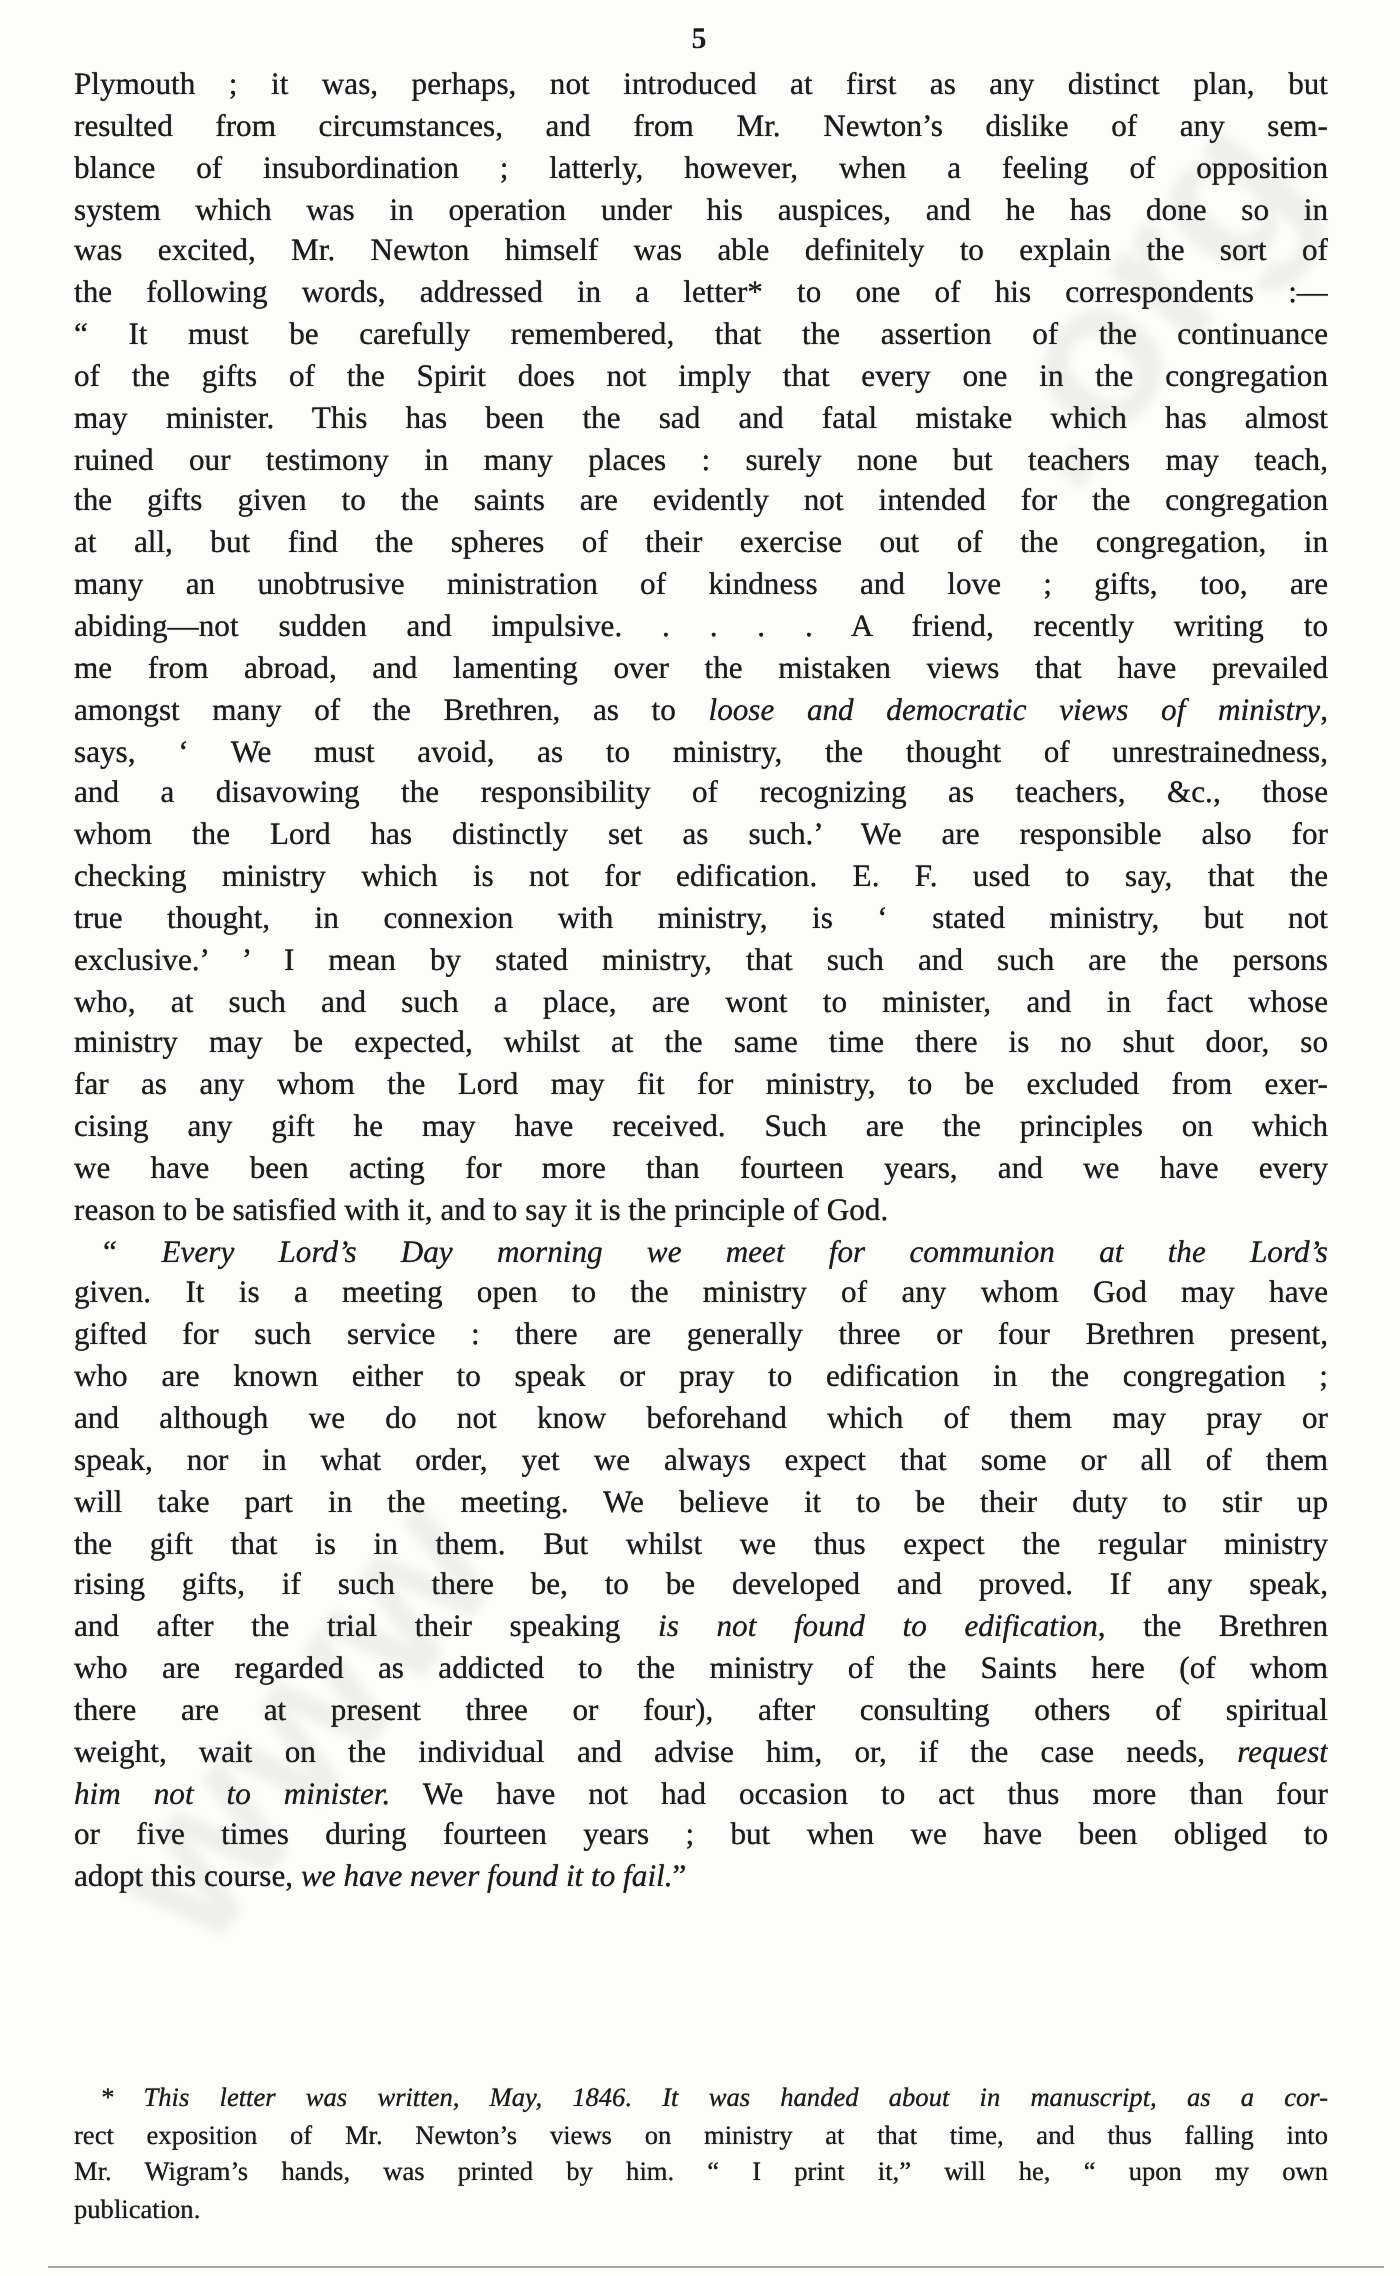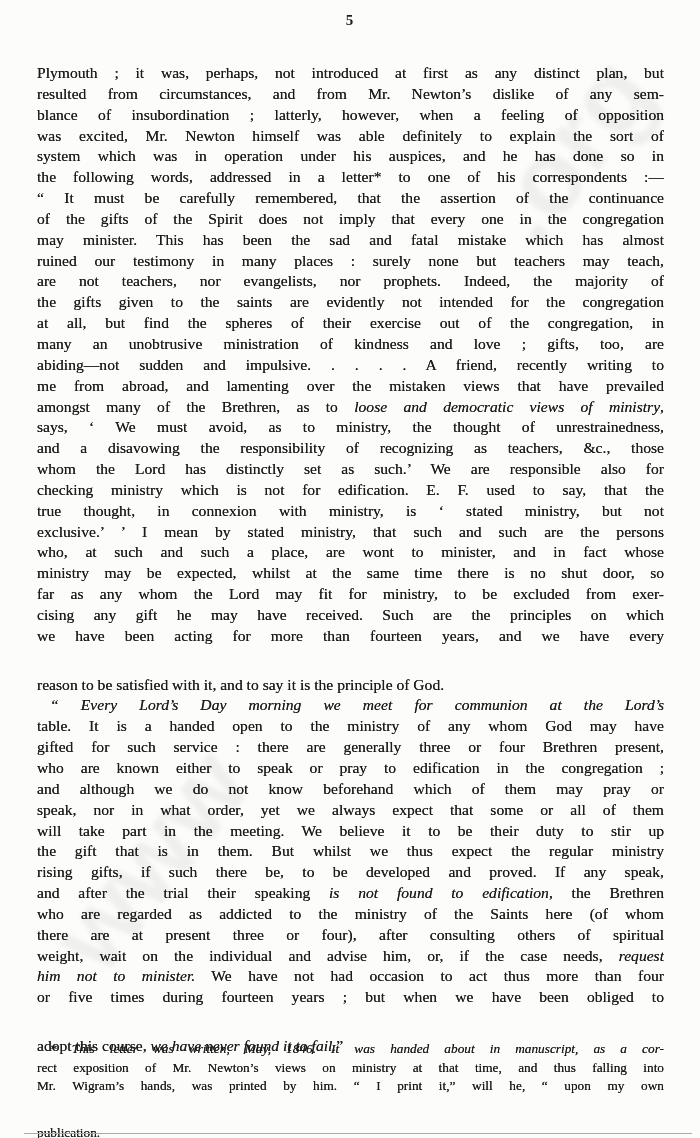--- a/index.html
+++ b/index.html
@@ -6,33 +6,33 @@
   .page{
     position:relative;width:700px;height:1138px;margin:0 auto;
     background:#fcfcfa;overflow:hidden;
     font-family:"Liberation Serif", serif;color:#1c1c1c;
   }
   .pagenum{
     position:absolute;top:12px;left:0;width:100%;text-align:center;
     font-size:15px;font-weight:bold;letter-spacing:1px;
   }
   .body-text{
-    position:absolute;left:37px;top:63px;width:627px;overflow:hidden;
+    position:absolute;left:37px;top:33px;width:627px;overflow:hidden;
   }
   .footnote{
     position:absolute;left:37px;top:1040px;width:627px;overflow:hidden;
   }
   .line{
     font-size:15.6px;line-height:20.85px;
     text-align:justify;text-align-last:justify;
     white-space:nowrap;
     text-shadow:0 0 0.4px rgba(20,20,20,0.85);
   }
   .footnote .line{font-size:13.3px;line-height:18.6px;}
-  .line.last{text-align-last:left;margin-top:28px;}
+  .line.last{text-align-last:left;}
   .line.indent{text-indent:13px;font-style:italic;}
   .line em{}
   .watermark-frag{
     position:absolute;
     font-family:"Liberation Sans", sans-serif;font-weight:bold;
     font-size:105px;color:rgba(90,90,90,0.08);
     transform:rotate(-52deg);filter:blur(2px);
     pointer-events:none;user-select:none;
   }
   .wm-a{left:28px;top:800px;}
@@ -48,48 +48,47 @@
 <div class="page">
   <div class="watermark-frag wm-a">www</div>
   <div class="watermark-frag wm-b">.org</div>
 
   <div class="pagenum">5</div>
 
   <div class="body-text">
       <div class="line"><span>Plymouth ;  it was, perhaps, not introduced at first as any distinct plan, but</span></div>
       <div class="line"><span>resulted from circumstances, and from Mr. Newton’s dislike of any sem-</span></div>
       <div class="line"><span>blance of insubordination ; latterly, however, when a feeling of opposition</span></div>
+      <div class="line"><span>system which was in operation under his auspices, and he has done so in</span></div>
       <div class="line"><span>was excited, Mr. Newton himself was able definitely to explain the sort of</span></div>
-      <div class="line"><span>system which was in operation under his auspices, and he has done so in</span></div>
       <div class="line"><span>the following words, addressed in a letter* to one of his correspondents :—</span></div>
       <div class="line"><span>“ It must be carefully remembered, that the assertion of the continuance</span></div>
       <div class="line"><span>of the gifts of the Spirit does not imply that every one in the congregation</span></div>
       <div class="line"><span>may minister.  This has been the sad and fatal mistake which has almost</span></div>
       <div class="line"><span>ruined our testimony in many places : surely none but teachers may teach,</span></div>
-      <div class="line"><span>are not teachers, nor evangelists, nor prophets.  Indeed, the majority of</span></div>
       <div class="line"><span>the gifts given to the saints are evidently not intended for the congregation</span></div>
       <div class="line"><span>at all, but find the spheres of their exercise out of the congregation, in</span></div>
       <div class="line"><span>many an unobtrusive ministration of kindness and love ; gifts, too, are</span></div>
       <div class="line"><span>abiding—not sudden and impulsive. . . . . A friend, recently writing to</span></div>
       <div class="line"><span>me from abroad, and lamenting over the mistaken views that have prevailed</span></div>
       <div class="line"><span>amongst many of the Brethren, as to </span><em>loose and democratic views of ministry</em><span>,</span></div>
       <div class="line"><span>says, ‘ We must avoid, as to ministry, the thought of unrestrainedness,</span></div>
       <div class="line"><span>and a disavowing the responsibility of recognizing as teachers, &amp;c., those</span></div>
       <div class="line"><span>whom the Lord has distinctly set as such.’  We are responsible also for</span></div>
       <div class="line"><span>checking ministry which is not for edification.  E. F. used to say, that the</span></div>
       <div class="line"><span>true thought, in connexion with ministry, is ‘ stated ministry, but not</span></div>
       <div class="line"><span>exclusive.’ ’  I mean by stated ministry, that such and such are the persons</span></div>
       <div class="line"><span>who, at such and such a place, are wont to minister, and in fact whose</span></div>
       <div class="line"><span>ministry may be expected, whilst at the same time there is no shut door, so</span></div>
       <div class="line"><span>far as any whom the Lord may fit for ministry, to be excluded from exer-</span></div>
       <div class="line"><span>cising any gift he may have received.  Such are the principles on which</span></div>
       <div class="line"><span>we have been acting for more than fourteen years, and we have every</span></div>
       <div class="line last"><span>reason to be satisfied with it, and to say it is the principle of God.</span></div>
       <div class="line indent"><span>“ Every Lord’s Day morning we meet for communion at the Lord’s</span></div>
-      <div class="line"><span>table.  It is a handed open to the ministry of any whom God may have</span></div>
+      <div class="line"><span>given.  It is a meeting open to the ministry of any whom God may have</span></div>
       <div class="line"><span>gifted for such service : there are generally three or four Brethren present,</span></div>
       <div class="line"><span>who are known either to speak or pray to edification in the congregation ;</span></div>
       <div class="line"><span>and although we do not know beforehand which of them may pray or</span></div>
       <div class="line"><span>speak, nor in what order, yet we always expect that some or all of them</span></div>
       <div class="line"><span>will take part in the meeting.  We believe it to be their duty to stir up</span></div>
       <div class="line"><span>the gift that is in them.  But whilst we thus expect the regular ministry</span></div>
       <div class="line"><span>rising gifts, if such there be, to be developed and proved.  If any speak,</span></div>
       <div class="line"><span>and after the trial their speaking </span><em>is not found to edification</em><span>, the Brethren</span></div>
       <div class="line"><span>who are regarded as addicted to the ministry of the Saints here (of whom</span></div>
       <div class="line"><span>there are at present three or four), after consulting others of spiritual</span></div>

